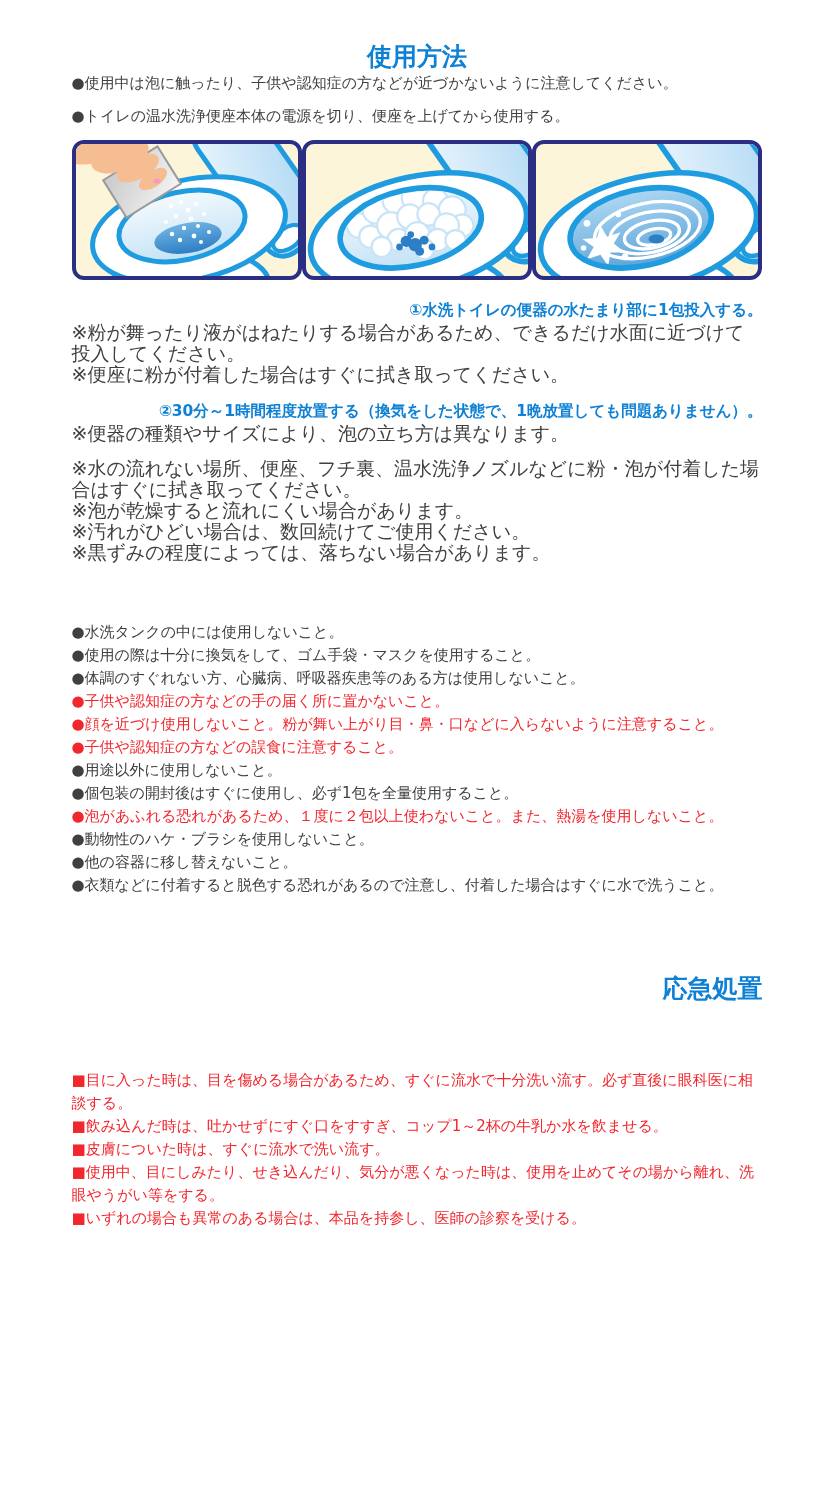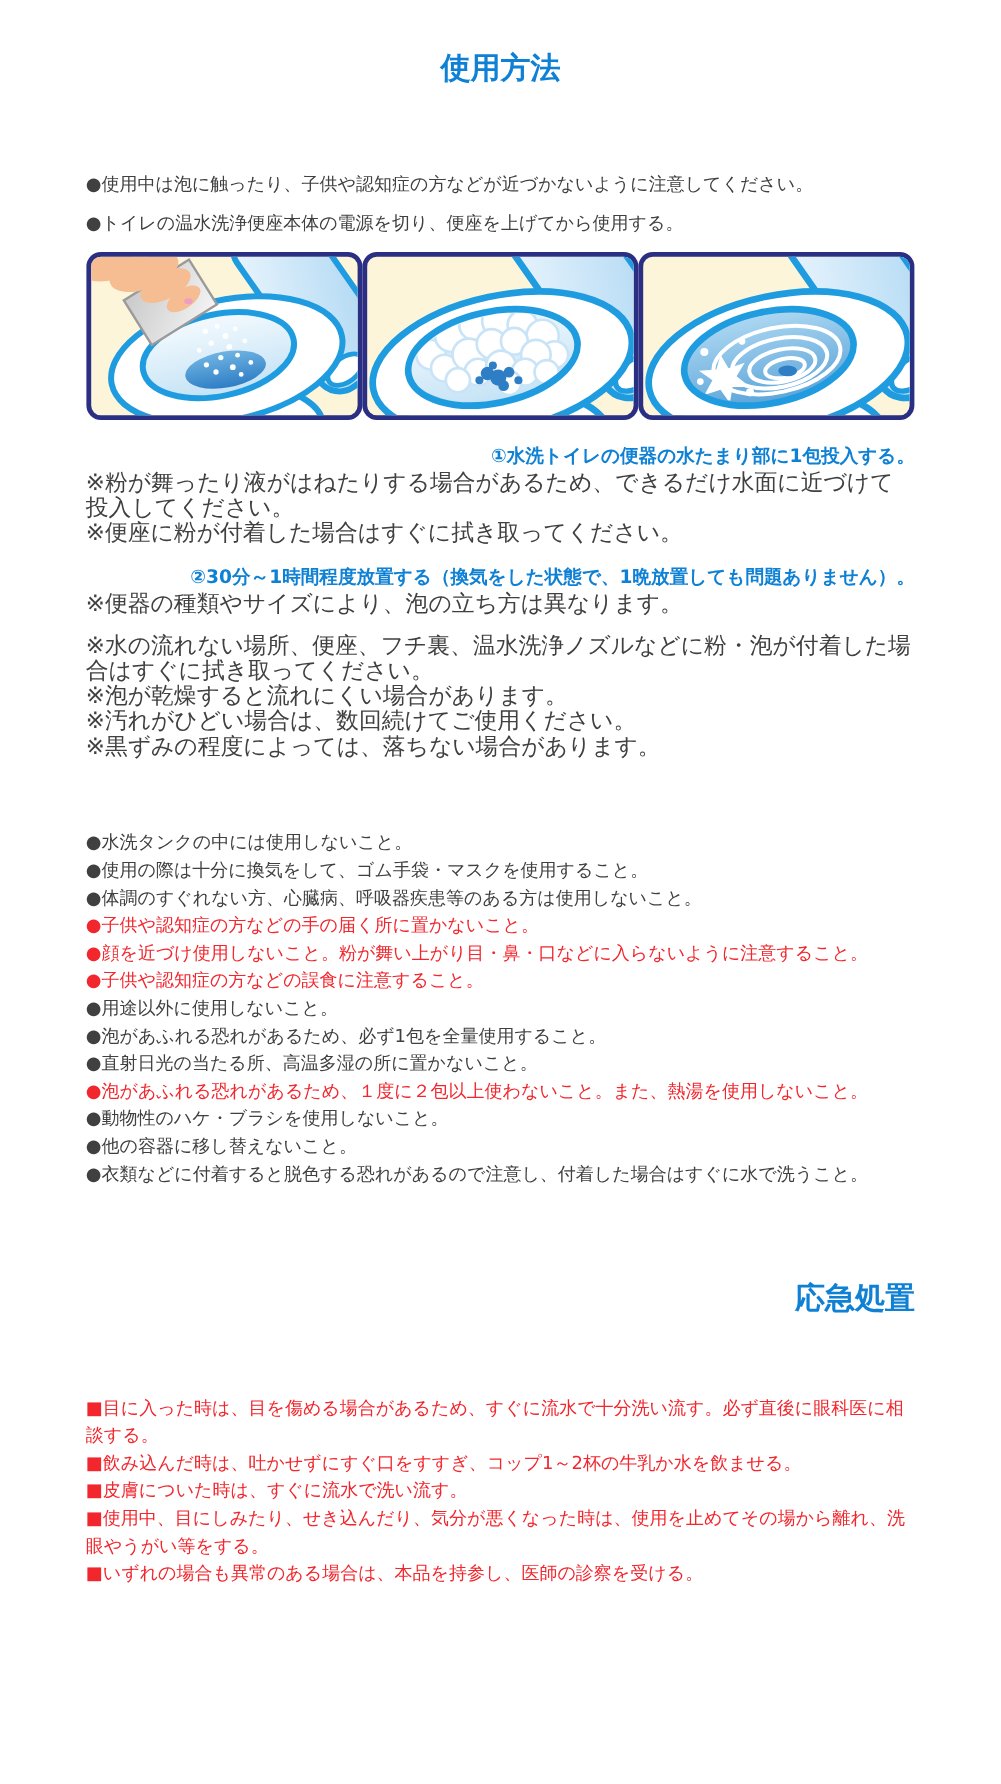--- a/index.html
+++ b/index.html
@@ -18,21 +18,21 @@
   h1{
     color:#0f81d5;
     font-size:25px;
     line-height:30px;
     font-weight:bold;
     text-align:center;
     margin:0;
   }
   .h-caution{margin-top:75px;}
   .h-firstaid{margin-top:77px;text-align:right;}
-  .lead-wrap{margin-top:70px;}
+  .lead-wrap{}
   .lead{margin:0 0 10px 0;}
   .panels{
     display:flex;
     justify-content:space-between;
     margin-top:12px;
   }
   .panel{
     width:260px;height:140px;
     box-sizing:border-box;
     border:4px solid #2b2f84;
@@ -266,22 +266,21 @@
 
 
   <ul class="list">
     <li class="black">●水洗タンクの中には使用しないこと。</li>
     <li class="black">●使用の際は十分に換気をして、ゴム手袋・マスクを使用すること。</li>
     <li class="black">●体調のすぐれない方、心臓病、呼吸器疾患等のある方は使用しないこと。</li>
     <li class="red">●子供や認知症の方などの手の届く所に置かないこと。</li>
     <li class="red">●顔を近づけ使用しないこと。粉が舞い上がり目・鼻・口などに入らないように注意すること。</li>
     <li class="red">●子供や認知症の方などの誤食に注意すること。</li>
     <li class="black">●用途以外に使用しないこと。</li>
-    <li class="black">●泡があふれる恐れがあるため、必ず1包を全量使用すること。</li>
-    <li class="black">●直射日光の当たる所、高温多湿の所に置かないこと。</li>
+    <li class="black">●個包装の開封後はすぐに使用し、必ず1包を全量使用すること。</li>
     <li class="red">●泡があふれる恐れがあるため、１度に２包以上使わないこと。また、熱湯を使用しないこと。</li>
     <li class="black">●動物性のハケ・ブラシを使用しないこと。</li>
     <li class="black">●他の容器に移し替えないこと。</li>
     <li class="black">●衣類などに付着すると脱色する恐れがあるので注意し、付着した場合はすぐに水で洗うこと。</li>
   </ul>
 
   <h1 class="h-firstaid">応急処置</h1>
 
   <ul class="list list-fa">
     <li class="red">■目に入った時は、目を傷める場合があるため、すぐに流水で十分洗い流す。必ず直後に眼科医に相談する。</li>

